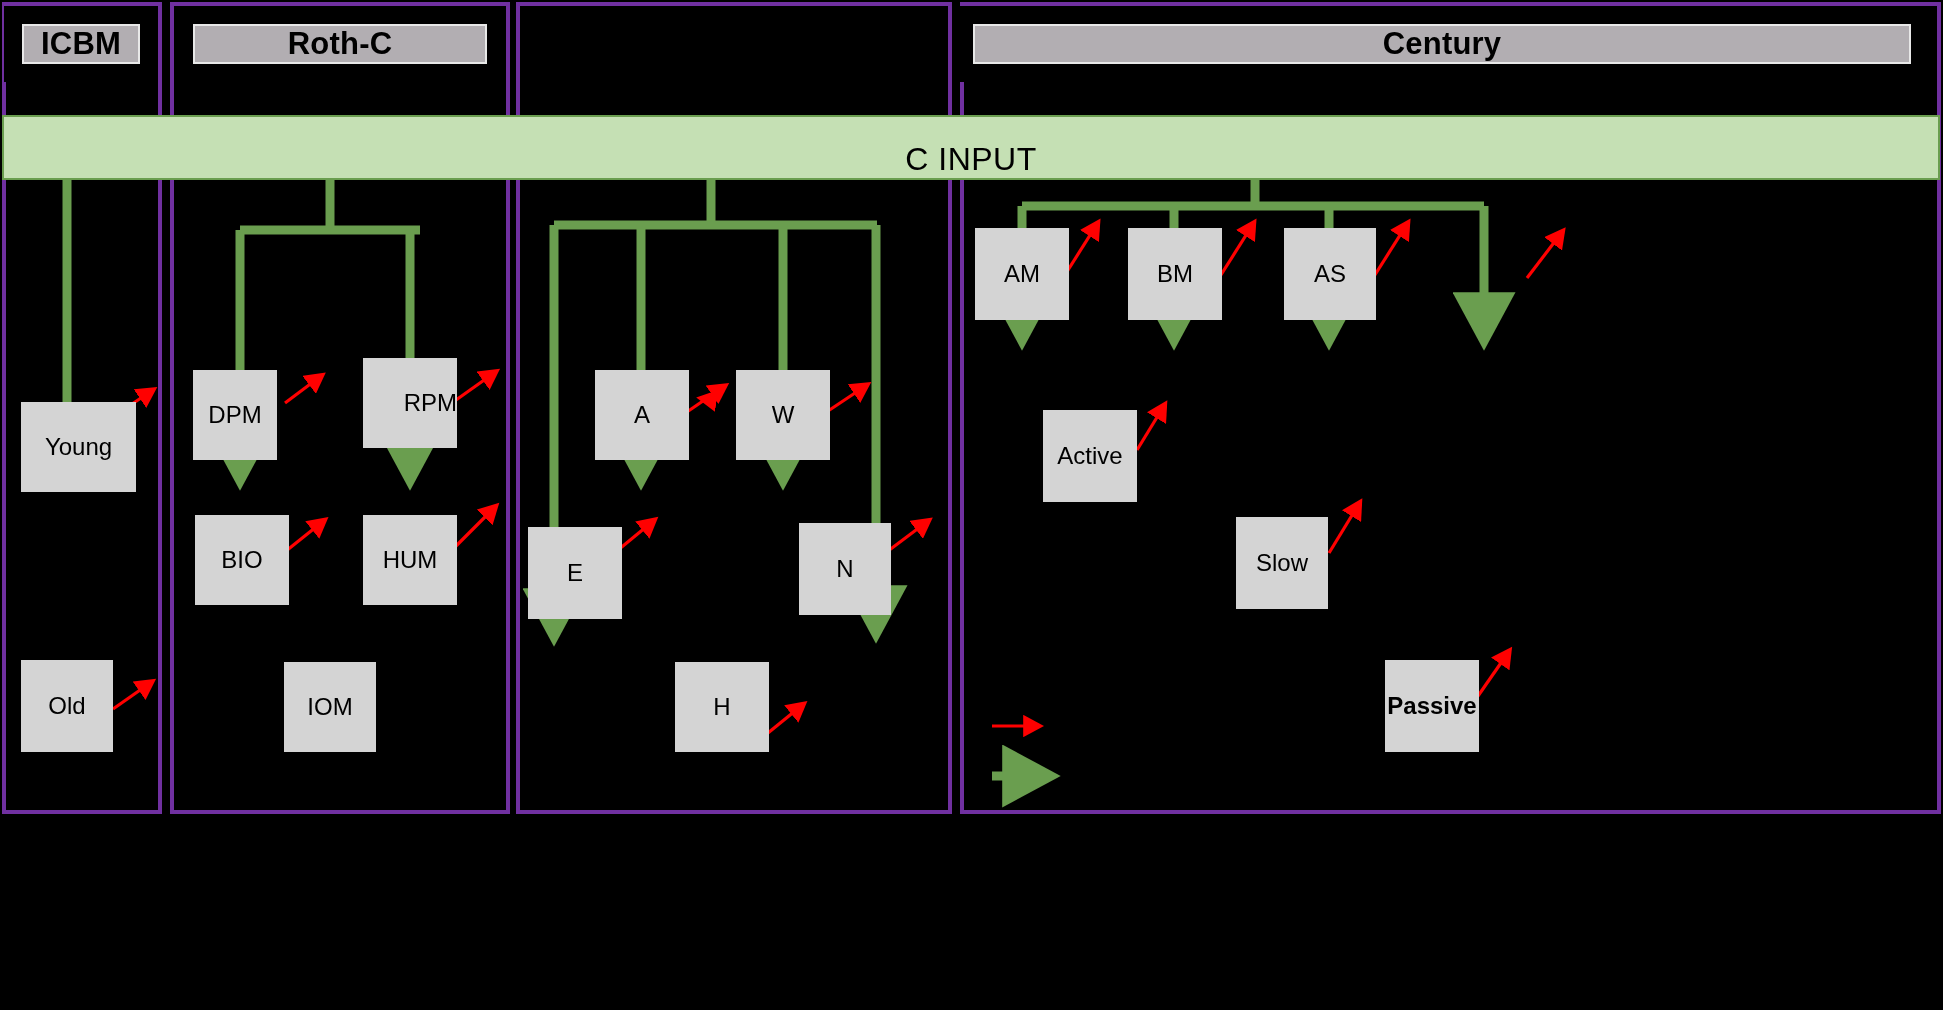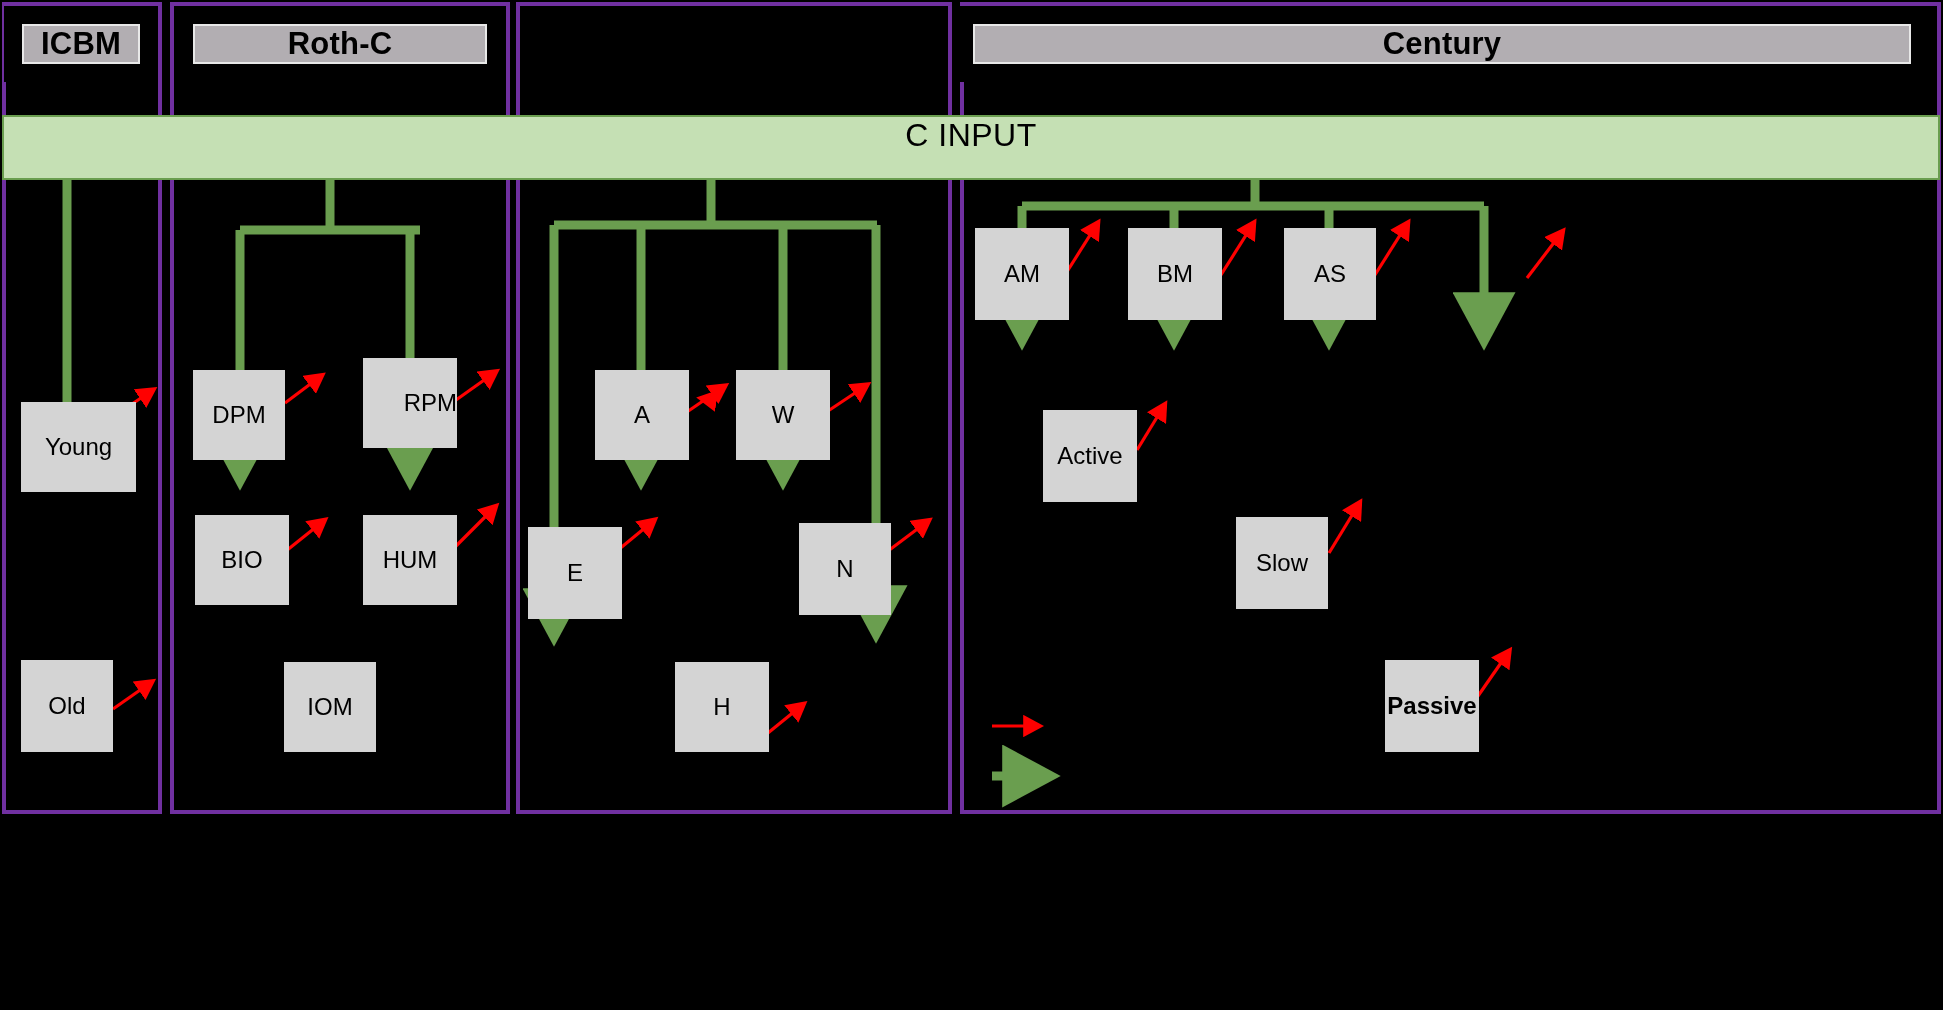--- a/index.html
+++ b/index.html
@@ -11,21 +11,21 @@
   .panel{position:absolute;border:4px solid #7030A0;background:#000;box-sizing:border-box;}
 
   
   .hdr-wrap{position:absolute;background:#000;box-sizing:border-box;padding:18px;}
   .hdr{width:100%;height:100%;background:#B2AEB2;border:2px solid #E8E8E8;
        box-sizing:border-box;display:flex;align-items:center;justify-content:center;}
   .hdr span{font-size:31px;font-weight:bold;color:#000;letter-spacing:.2px;}
 
   
   #cinput{position:absolute;background:#C5E0B4;border:2px solid #6A9E4F;
-          box-sizing:border-box;display:flex;align-items:flex-start;justify-content:center;}
+          box-sizing:border-box;display:flex;align-items:flex-end;justify-content:center;}
   #cinput span{font-size:32px;color:#000;letter-spacing:.5px;}
 
   
   .pool{position:absolute;background:#D4D4D4;box-sizing:border-box;
         display:flex;align-items:center;justify-content:center;}
   .pool span{font-size:24px;color:#000;line-height:1;}
 
   
   #vec{position:absolute;left:0;top:0;width:1943px;height:1010px;pointer-events:none;}
 </style>
@@ -130,21 +130,21 @@
     </g>
   </svg>
 
   <div class="pool" style="left:21px;top:370px;width:115px;height:90px;margin-top:32px;">
     <span>Young</span>
     </div>
   <div class="pool" style="left:21px;top:660px;width:92px;height:92px;">
     <span>Old</span>
     </div>
 
-  <div class="pool" style="left:193px;top:370px;width:92px;height:90px;">
+  <div class="pool" style="left:193px;top:370px;width:84px;height:90px;">
     <span>DPM</span>
     </div>
   <div class="pool" style="left:363px;top:358px;width:94px;height:90px;justify-content:flex-end;">
     <span>RPM</span>
     </div>
   <div class="pool" style="left:195px;top:515px;width:94px;height:90px;">
     <span>BIO</span>
     </div>
   <div class="pool" style="left:363px;top:515px;width:94px;height:90px;">
     <span>HUM</span>

